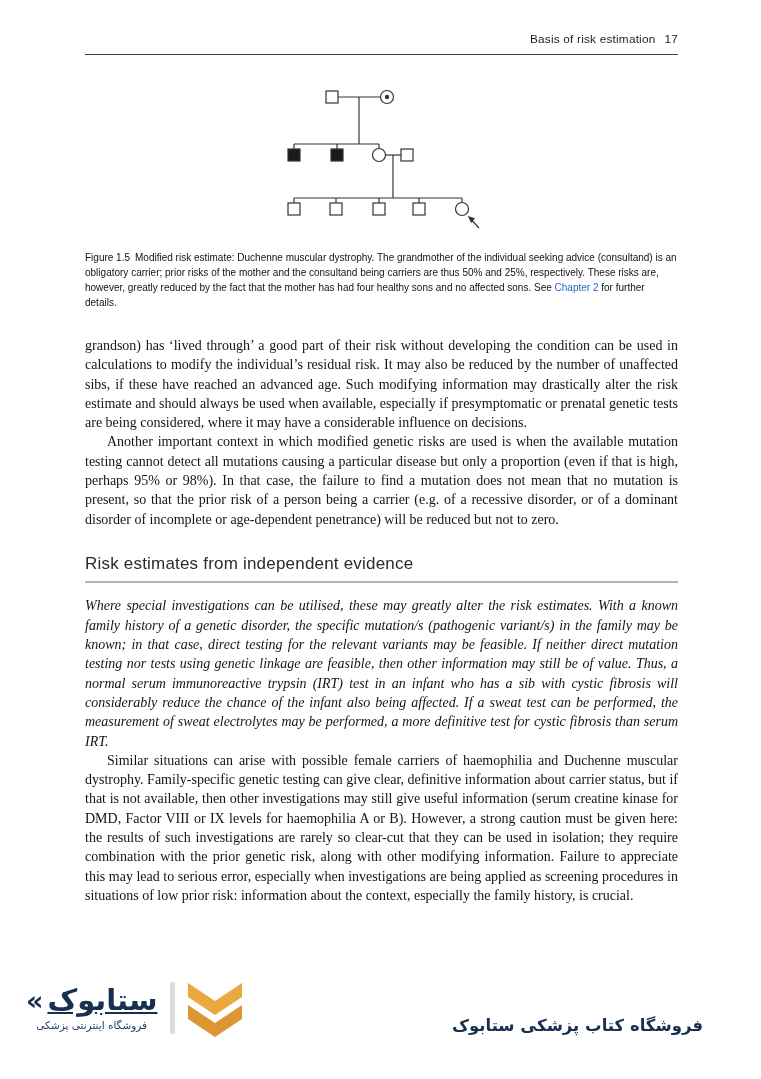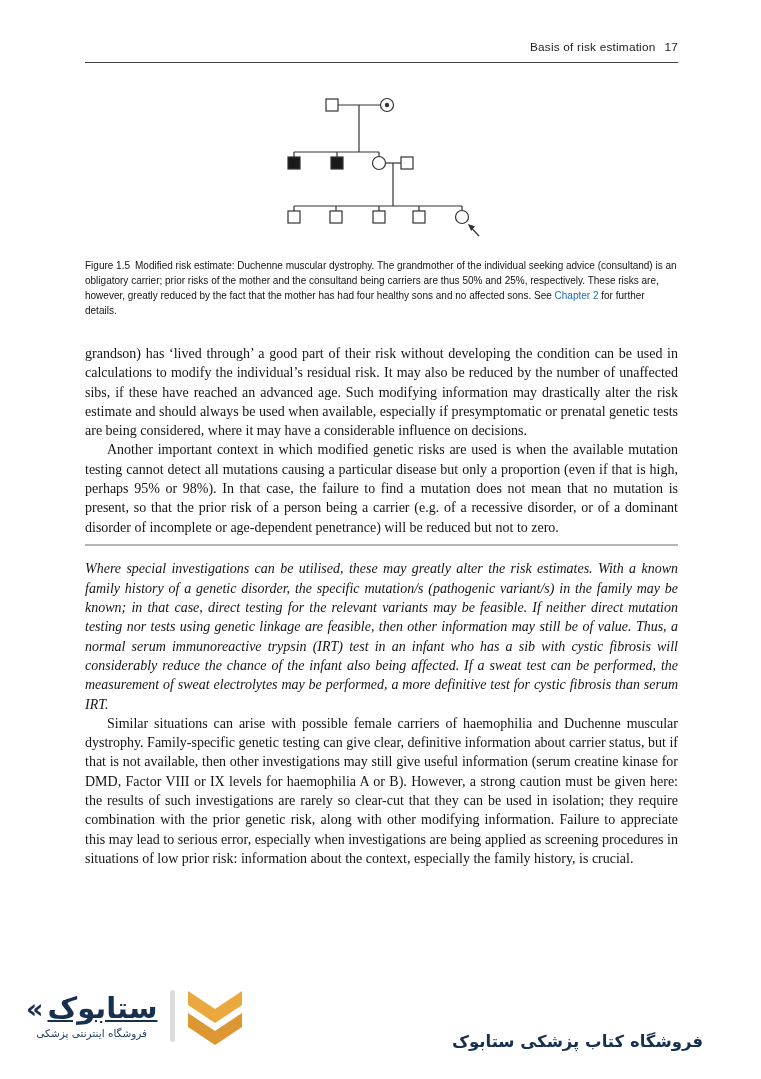--- a/index.html
+++ b/index.html
@@ -1,21 +1,21 @@
 <!DOCTYPE html>
 <html><head>
 <meta charset="utf-8">
 <style>
   * { margin: 0; padding: 0; box-sizing: border-box; }
   html, body { background: #ffffff; }
   .page {
     position: relative;
     width: 761px;
     height: 1047px;
-    margin: 8px auto;
+    margin: 0 auto;
     background: #ffffff;
     overflow: hidden;
     font-family: "Liberation Serif", serif;
     color: #151515;
   }
   .content { padding: 0 83px 0 85px; }
 
   
   .page-header { padding-top: 32px; }
   .running-line {
@@ -69,21 +69,21 @@
   
   .page-footer {
     position: absolute;
     left: 0; right: 0; bottom: 0;
     height: 82px;
     background: #ffffff;
   }
   .footer-right {
     position: absolute;
     right: 58px;
-    bottom: 4px;
+    bottom: 12px;
     text-align: right;
   }
   .footer-title {
     direction: rtl;
     font-family: "DejaVu Sans", sans-serif;
     font-weight: bold;
     font-size: 16.5px;
     color: #173050;
     padding-left: 2px;
   }
@@ -197,20 +197,21 @@
     </div>
 
     <p class="caption">
       <span>Figure 1.5 Modified risk estimate: Duchenne muscular dystrophy. The grandmother of the individual seeking advice (consultand) is an obligatory carrier; prior risks of the mother and the consultand being carriers are thus 50% and 25%, respectively. These risks are, however, greatly reduced by the fact that the mother has had four healthy sons and no affected sons. See </span><a>Chapter 2</a><span> for further details.</span>
     </p>
 
     <div class="bodytext">
       <p class="first-block">grandson) has ‘lived through’ a good part of their risk without developing the condition can be used in calculations to modify the individual’s residual risk. It may also be reduced by the number of unaffected sibs, if these have reached an advanced age. Such modifying information may drastically alter the risk estimate and should always be used when available, especially if presymptomatic or prenatal genetic tests are being considered, where it may have a considerable influence on decisions.</p>
       <p class="indent">Another important context in which modified genetic risks are used is when the available mutation testing cannot detect all mutations causing a particular disease but only a proportion (even if that is high, perhaps 95% or 98%). In that case, the failure to find a mutation does not mean that no mutation is present, so that the prior risk of a person being a carrier (e.g. of a recessive disorder, or of a dominant disorder of incomplete or age-dependent penetrance) will be reduced but not to zero.</p>
 
+      <h2 class="section-head">Risk estimates from independent evidence</h2>
       <div class="section-rule"></div>
 
       <p class="after-rule">Where special investigations can be utilised, these may greatly alter the risk estimates. With a known family history of a genetic disorder, the specific mutation/s (pathogenic variant/s) in the family may be known; in that case, direct testing for the relevant variants may be feasible. If neither direct mutation testing nor tests using genetic linkage are feasible, then other information may still be of value. Thus, a normal serum immunoreactive trypsin (IRT) test in an infant who has a sib with cystic fibrosis will considerably reduce the chance of the infant also being affected. If a sweat test can be performed, the measurement of sweat electrolytes may be performed, a more definitive test for cystic fibrosis than serum IRT.</p>
       <p class="indent">Similar situations can arise with possible female carriers of haemophilia and Duchenne muscular dystrophy. Family-specific genetic testing can give clear, definitive information about carrier status, but if that is not available, then other investigations may still give useful information (serum creatine kinase for DMD, Factor VIII or IX levels for haemophilia A or B). However, a strong caution must be given here: the results of such investigations are rarely so clear-cut that they can be used in isolation; they require combination with the prior genetic risk, along with other modifying information. Failure to appreciate this may lead to serious error, especially when investigations are being applied as screening procedures in situations of low prior risk: information about the context, especially the family history, is crucial.</p>
     </div>
   </div>
 
   <footer class="page-footer">
     <div class="footer-left">
       <div class="logo-text-block">

